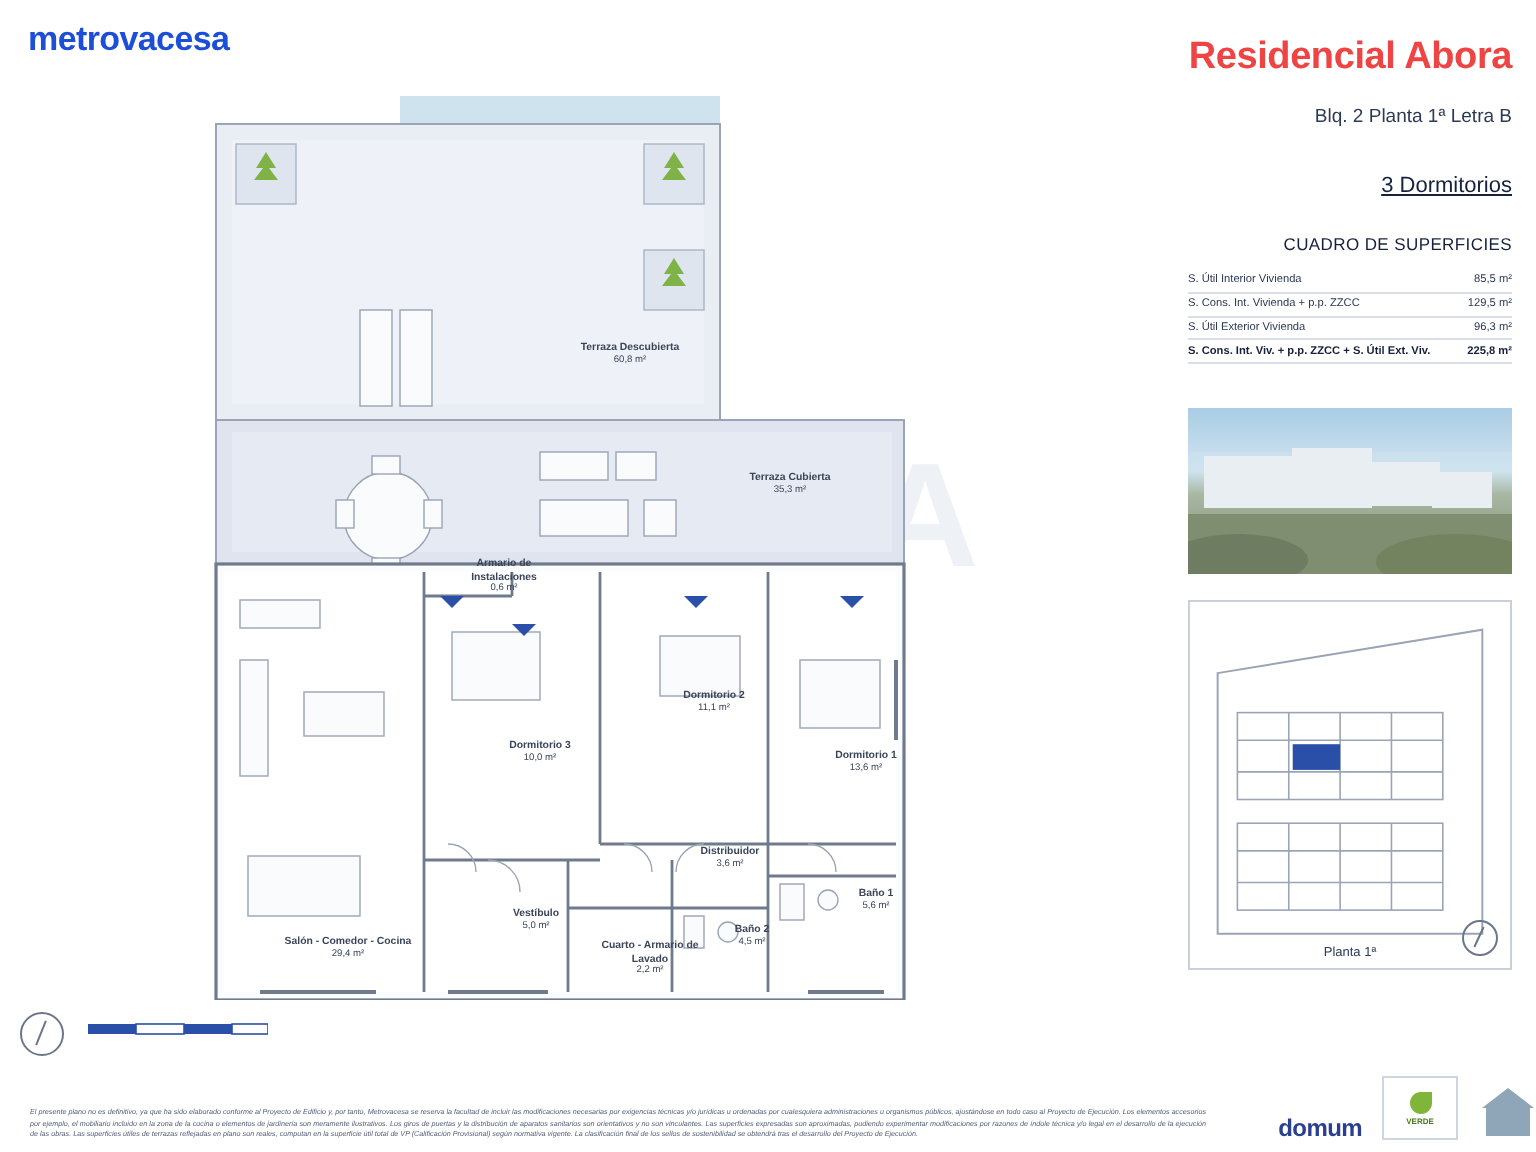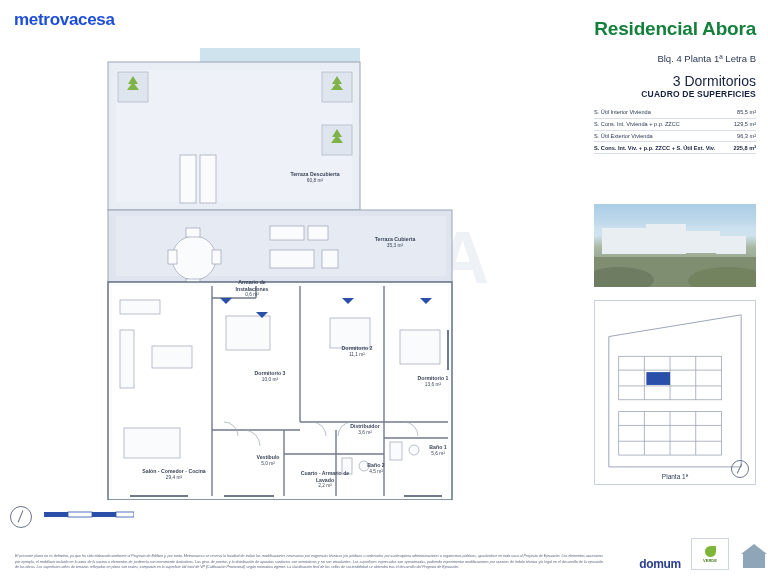--- a/index.html
+++ b/index.html
@@ -18,32 +18,32 @@
     position:absolute;left:14px;top:10px;
     font-size:17px;letter-spacing:-0.3px;font-weight:700;color:#1d4ed8;
   }
 
   
   .right{
     position:absolute;right:0;top:0;width:186px;height:576px;
     padding:0 12px;box-sizing:border-box;
   }
   .title{
-    text-align:right;font-size:19px;font-weight:700;color:#15803d;
+    text-align:right;font-size:19px;font-weight:700;color:#ef4444;
     margin-top:18px;letter-spacing:-0.2px;
   }
   .subtitle{
     text-align:right;font-size:9.5px;color:#2b3a55;margin-top:13px;
   }
   .subtitle2{
-    text-align:right;font-size:14px;color:#16213e;margin-top:9px;
+    text-align:right;font-size:11px;color:#16213e;margin-top:23px;text-decoration:underline;
   }
   .cuadro-h{
-    text-align:right;font-size:8.5px;font-weight:700;color:#16213e;
-    letter-spacing:.2px;
+    text-align:right;font-size:8.5px;font-weight:400;color:#16213e;
+    margin-top:18px;letter-spacing:.2px;
   }
   .surf-table{
     width:100%;margin-top:8px;border-collapse:collapse;
   }
   .surf-table tr td{
     font-size:5.6px;color:#2b3a55;padding:2.4px 0;vertical-align:bottom;
     border-bottom:.5px solid #d9dee8;
   }
   .surf-table tr td.v{text-align:right;white-space:nowrap;}
   .surf-table tr.total td{font-weight:700;color:#16213e;}
@@ -312,21 +312,21 @@
   <div class="compass-bl"></div>
   <svg class="scalebar">
     <rect x="30" y="8" width="24" height="5" fill="#2a4fa8"></rect>
     <rect x="54" y="8" width="24" height="5" fill="#ffffff" stroke="#2a4fa8" stroke-width=".8"></rect>
     <rect x="78" y="8" width="24" height="5" fill="#2a4fa8"></rect>
     <rect x="102" y="8" width="18" height="5" fill="#ffffff" stroke="#2a4fa8" stroke-width=".8"></rect>
   </svg>
 
   <div class="right">
     <div class="title">Residencial Abora</div>
-    <div class="subtitle">Blq. 4 Planta 1ª Letra B</div>
+    <div class="subtitle">Blq. 2 Planta 1ª Letra B</div>
     <div class="subtitle2">3 Dormitorios</div>
 
     <div class="cuadro-h">CUADRO DE SUPERFICIES</div>
     <table class="surf-table">
       <tbody>
           <tr>
         <td>S. Útil Interior Vivienda</td>
         <td class="v">85,5 m²</td>
       </tr>
       <tr>

